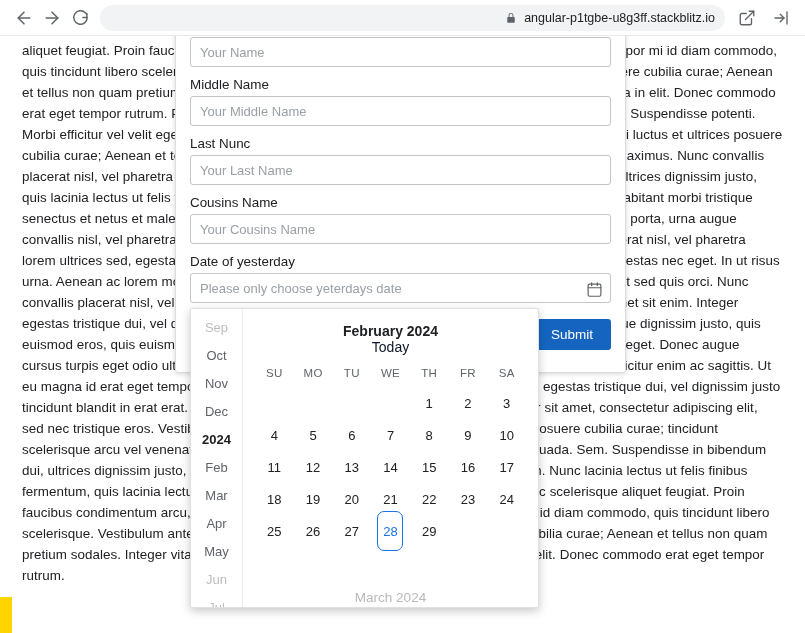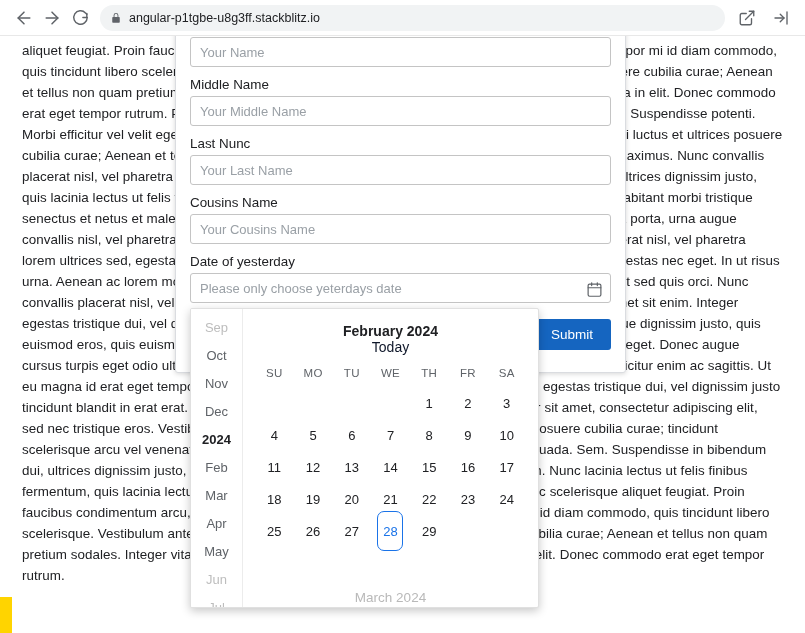--- a/index.html
+++ b/index.html
@@ -44,20 +44,21 @@
     flex: 1;
     height: 26px;
     margin: 0 8px 0 6px;
     background: #f1f3f4;
     border-radius: 13px;
     display: flex;
     align-items: center;
     padding: 0 10px;
     box-sizing: border-box;
     min-width: 0;
+    justify-content: flex-end;
   }
   .url-text {
     font-size: 12.5px;
     color: #202124;
     white-space: nowrap;
     overflow: hidden;
     text-overflow: ellipsis;
   }
   .lock-icon { margin-right: 7px; flex: none; color: #5f6368; display:flex; }
 

